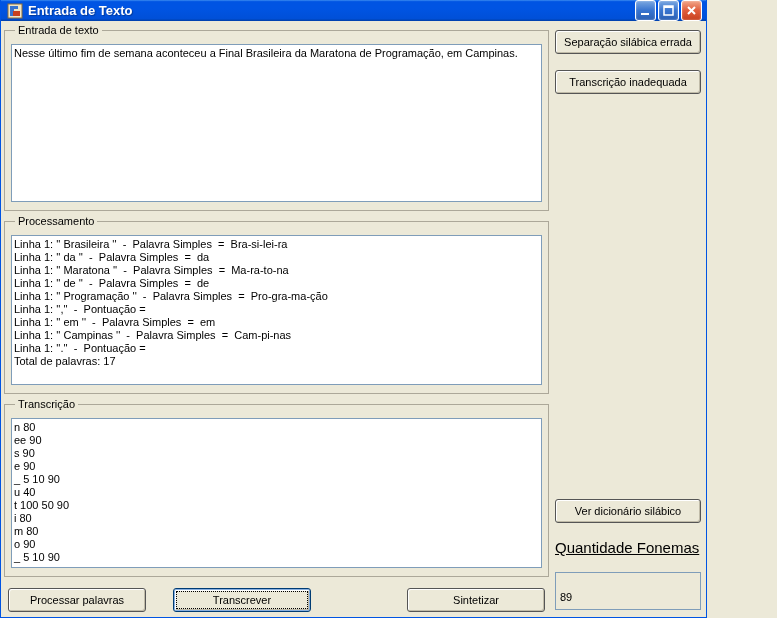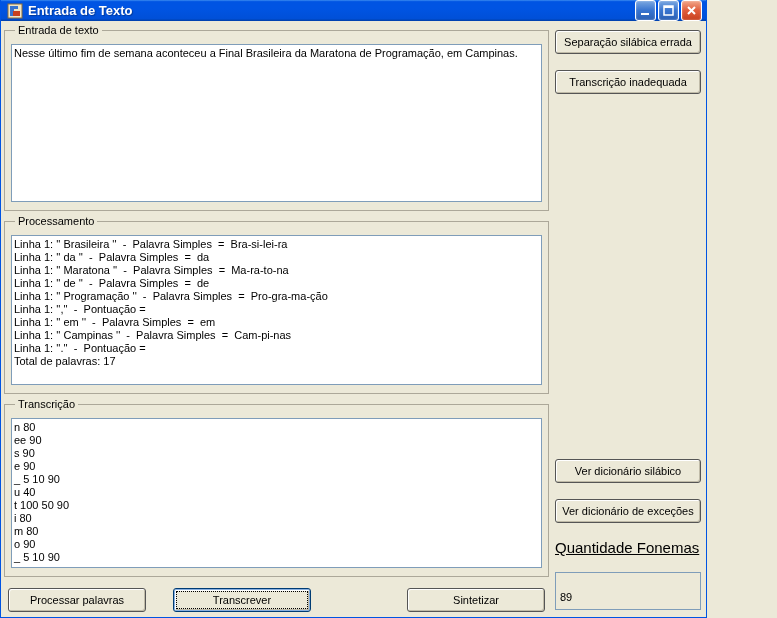--- a/index.html
+++ b/index.html
@@ -228,20 +228,19 @@
         <button class="btn">Sintetizar</button>
       </div>
 
     </div>
 
     <div class="rightcol">
       <button class="btn">Separação silábica errada</button>
       <button class="btn">Transcrição inadequada</button>
       <div class="spacer-right"></div>
       <button class="btn">Ver dicionário silábico</button>
-      <button class="btn">Ver dicionário de exceções</button>
       <div class="qlabel">Quantidade Fonemas</div>
       <div class="qfield">89</div>
     </div>
 
   </div>
 
 </div>
 
 </body></html>

